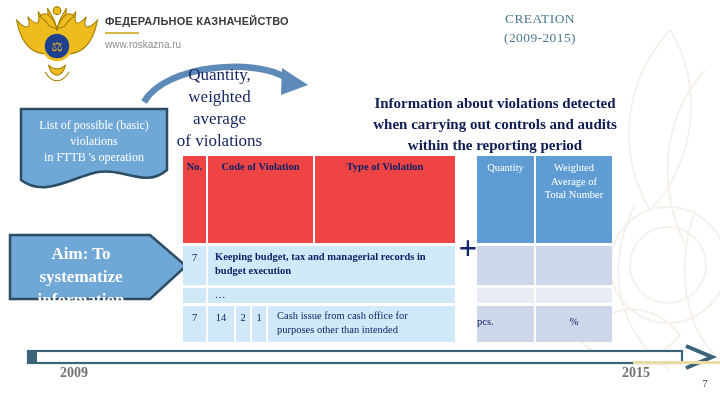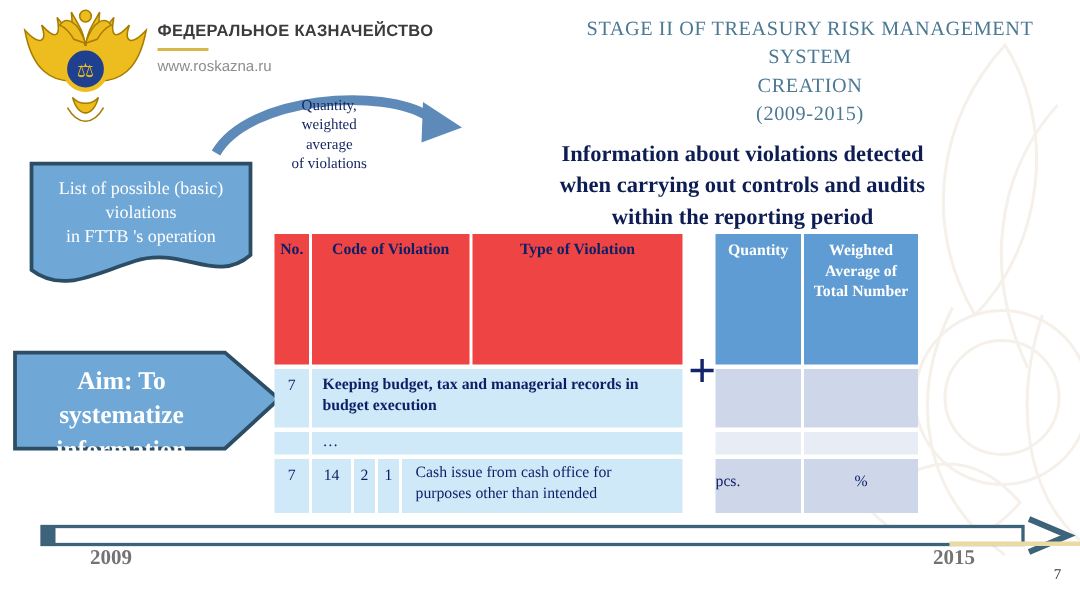--- a/index.html
+++ b/index.html
@@ -19,42 +19,42 @@
   .logo-org{font-size:11px; font-weight:bold; color:#3b3b3b; letter-spacing:.2px;}
   .logo-rule{width:34px; height:2px; background:#d9b64a; margin-top:5px;}
   .logo-url{font-size:10px; color:#8d8d8d; margin-top:5px;}
 
   
   .slide-title{left:368px; top:10px; width:344px; text-align:center;
     color:#4b7893; font-size:13.5px; line-height:1.4; letter-spacing:.4px;}
 
   
   .callout-label{left:172px; top:64px; width:95px; text-align:center;
-    color:#12235f; font-size:10px; line-height:1.3;}
+    color:#12235f; font-size:17px; line-height:1.3;}
   .curved-arrow{left:138px; top:56px; width:172px; height:50px;}
 
   
   .list-box-shape{left:18px; top:106px; width:152px; height:92px;}
   .list-box-text{left:26px; top:117px; width:136px; text-align:center;
     color:#ffffff; font-size:12px; line-height:1.35;}
 
   
   .aim-box-shape{left:8px; top:233px; width:182px; height:68px;}
   .aim-box-text{left:16px; top:243px; width:130px; text-align:center;
     color:#ffffff; font-size:17px; font-weight:bold; line-height:1.35;}
 
   
   .info-heading{left:340px; top:93px; width:310px; text-align:center;
     color:#0d1c52; font-size:15px; font-weight:bold; line-height:1.4;}
 
   
   .cell{position:absolute; box-sizing:border-box; font-size:10.5px; color:#0b1f66;}
   .cell-light{background:#ef4444;}
   .cell-body{background:#d0e9f9;}
-  .cell-dark{background:#5e9cd3; color:#ffffff; font-weight:bold; text-align:center; padding:5px 4px; line-height:1.3;}
+  .cell-dark{background:#5e9cd3; color:#ffffff; font-weight:normal; text-align:center; padding:5px 4px; line-height:1.3;}
   .cell-gray{background:#cdd7e9;}
   .cell-gray-light{background:#e8ecf4;}
   .hcell{font-weight:bold; text-align:center; padding-top:5px;}
   .ccell{text-align:center; padding-top:6px;}
 
   
   .plus-sign{left:452px; top:230px; width:32px; text-align:center;
     font-size:33px; font-weight:bold; color:#13246b;}
 
   
@@ -96,21 +96,20 @@
     <text x="50" y="56" font-size="15" text-anchor="middle" fill="#edbc1e">⚖</text>
   </svg>
 
   <div class="abs logo-text">
     <div class="logo-org">ФЕДЕРАЛЬНОЕ КАЗНАЧЕЙСТВО</div>
     <div class="logo-rule"></div>
     <div class="logo-url">www.roskazna.ru</div>
   </div>
 
   <div class="abs slide-title">
-    <div>STAGE II OF TREASURY RISK MANAGEMENT SYSTEM</div>
     <div>CREATION</div>
     <div>(2009-2015)</div>
   </div>
 
   <svg class="abs curved-arrow" viewBox="0 0 172 50">
     <path d="M6,46 C28,8 118,2 148,22" fill="none" stroke="#5d8ab8" stroke-width="6.5"></path>
     <polygon points="144,12 170,29 143,39" fill="#5d8ab8"></polygon>
   </svg>
   <div class="abs callout-label preline">Quantity,
 weighted

